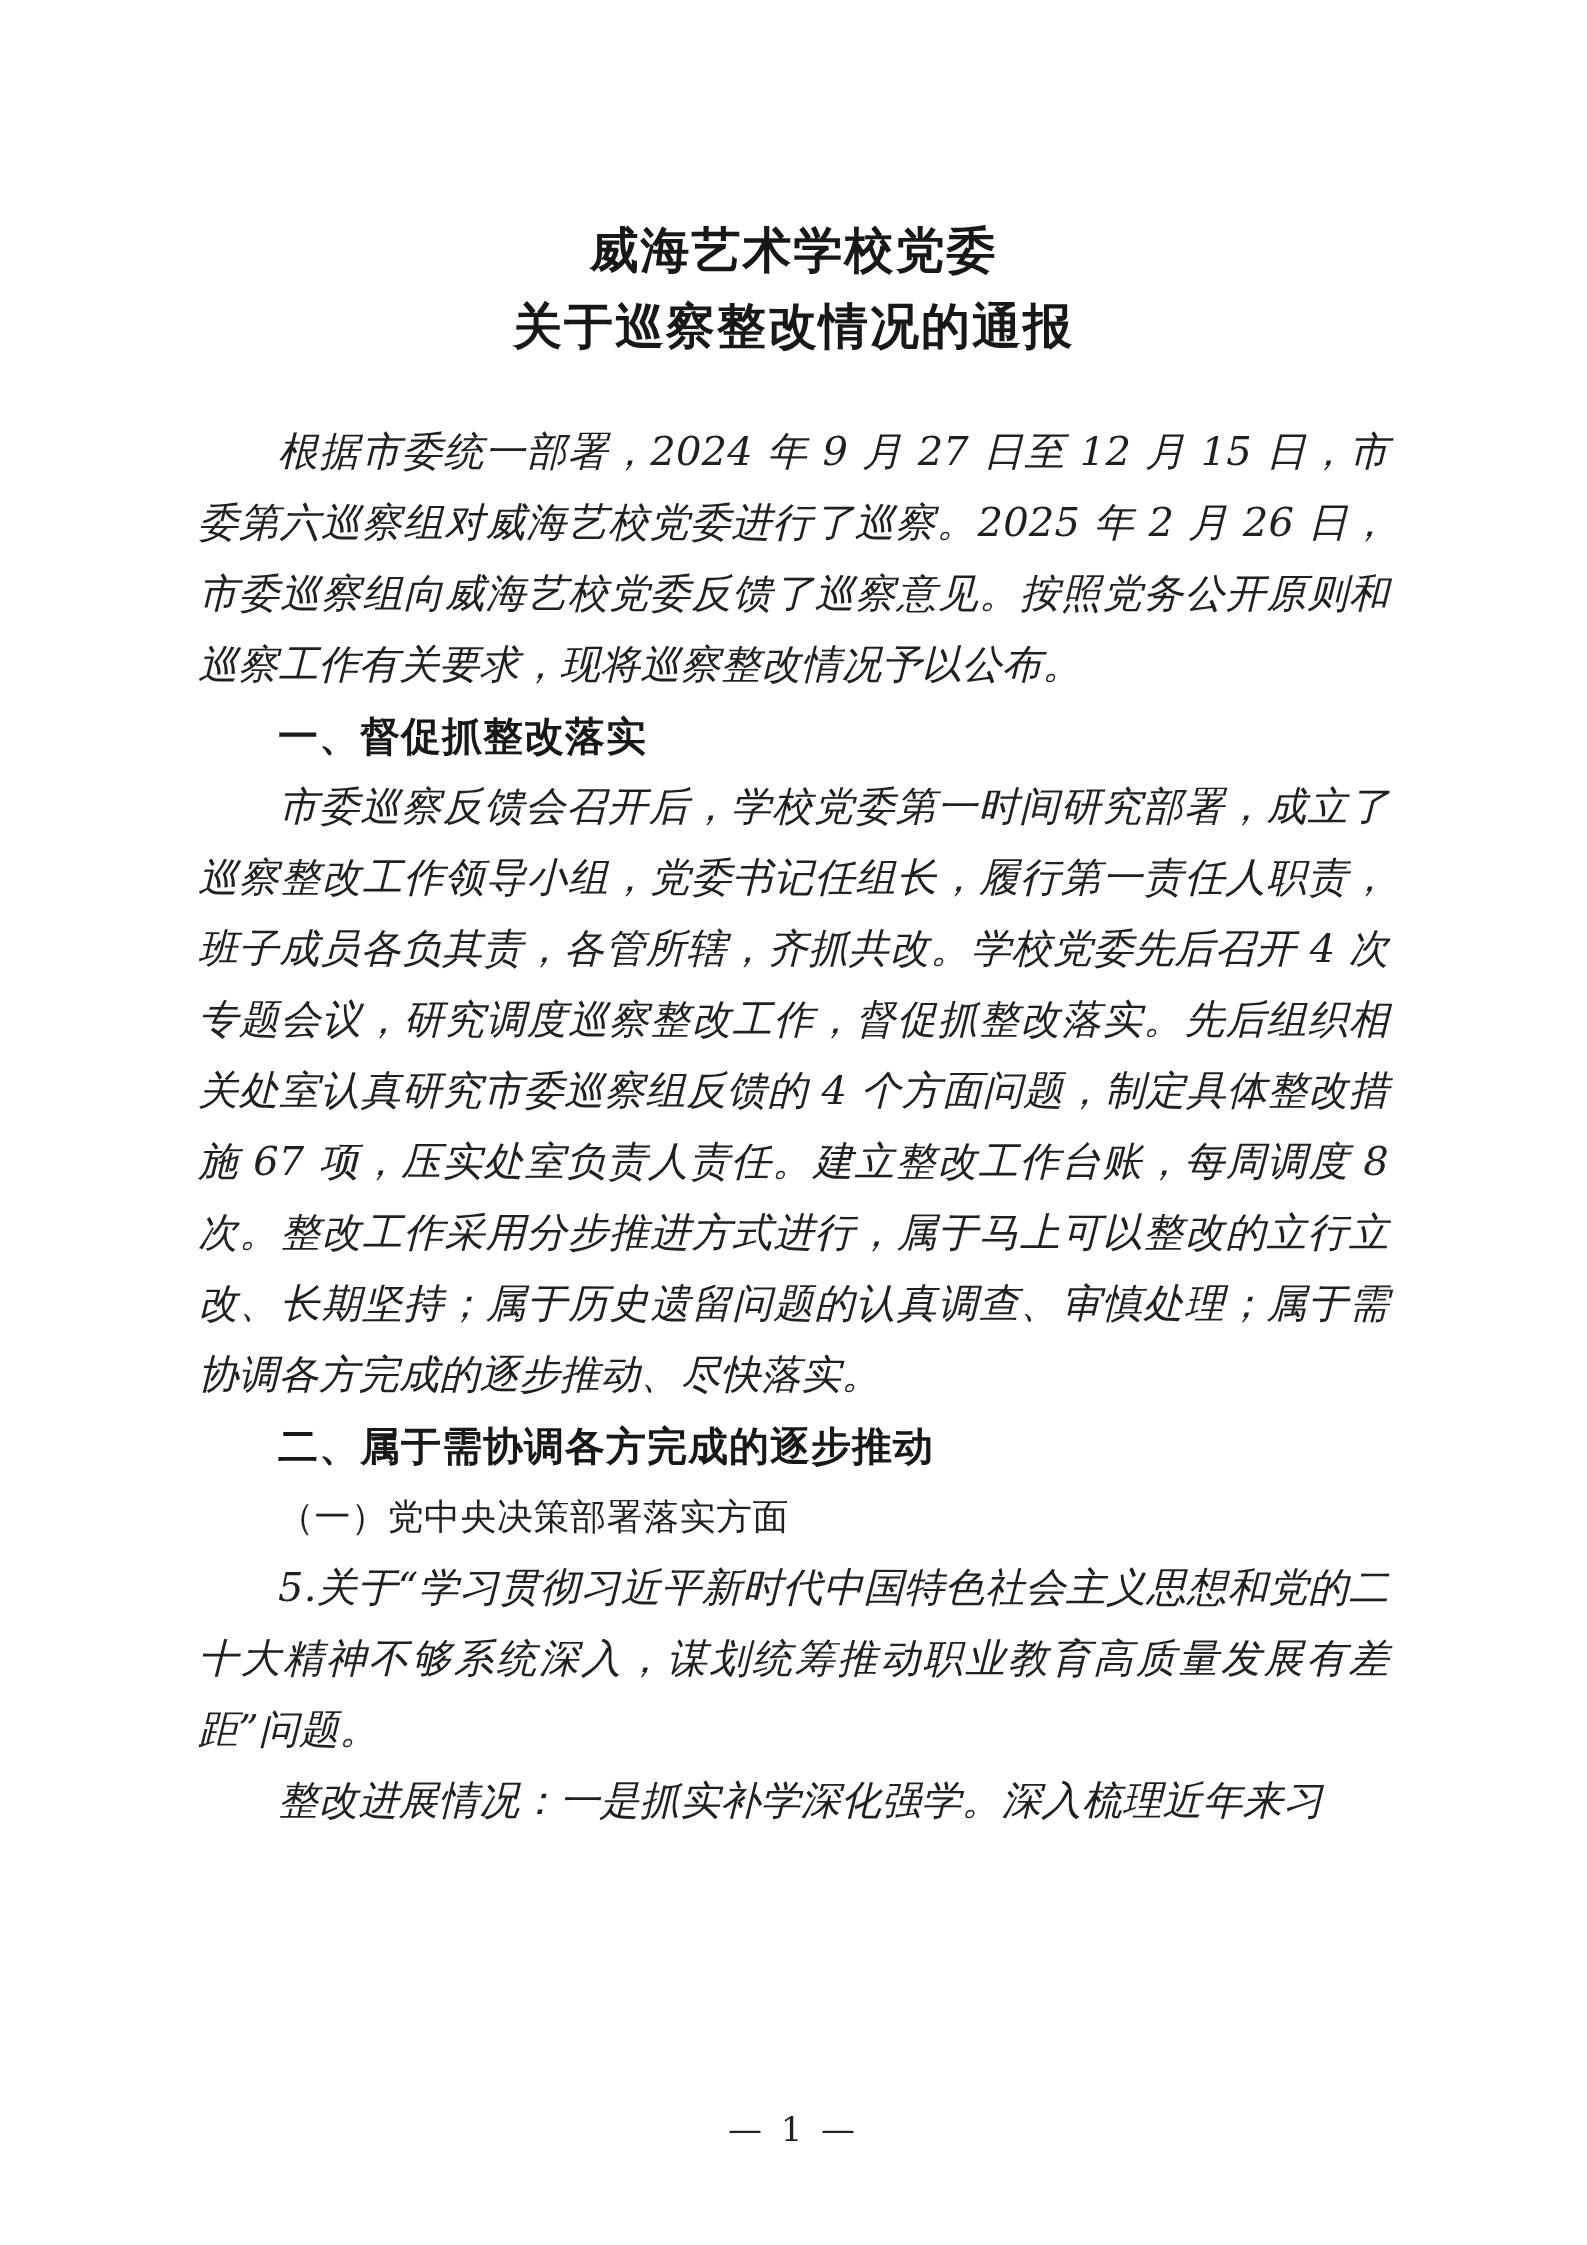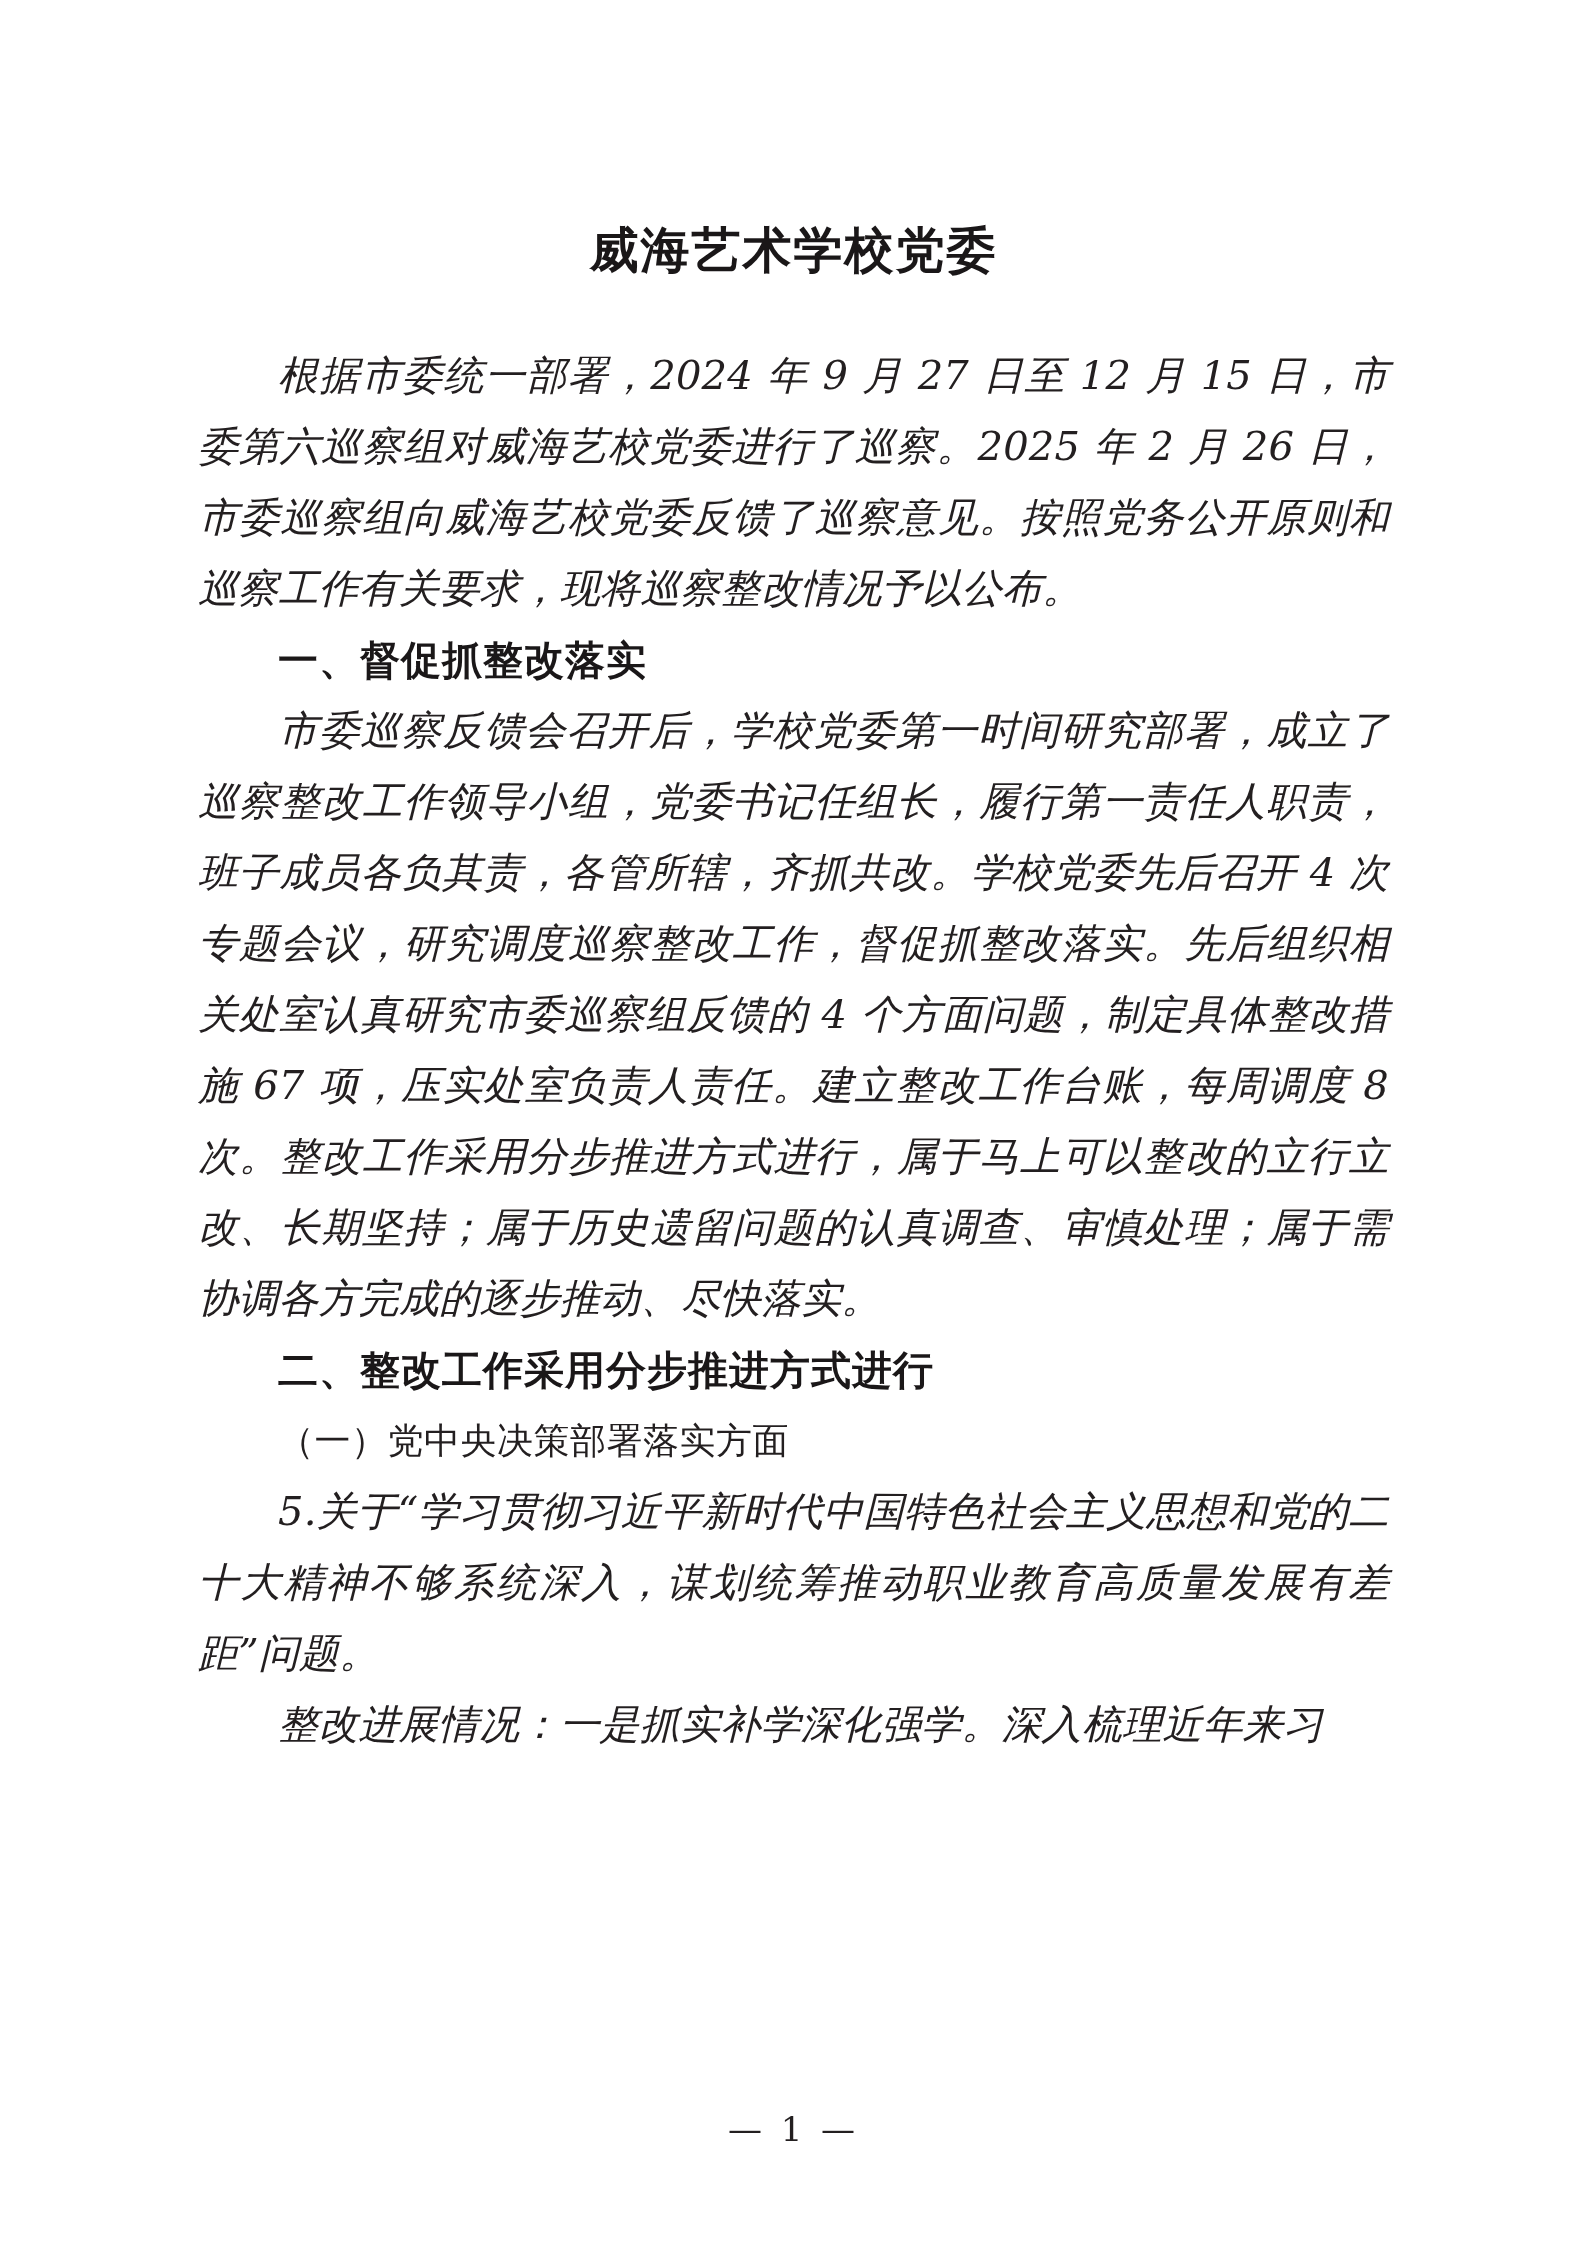--- a/index.html
+++ b/index.html
@@ -76,27 +76,28 @@
     color: #231f20;
   }
 </style>
 </head>
 <body>
 
 <div class="page">
 
   <div class="title-block">
     <div class="title-line">威海艺术学校党委</div>
+    <div class="title-line">关于巡察整改情况的通报</div>
   </div>
 
   <div class="body-block">
     <p class="para">根据市委统一部署，2024 年 9 月 27 日至 12 月 15 日，市委第六巡察组对威海艺校党委进行了巡察。2025 年 2 月 26 日，市委巡察组向威海艺校党委反馈了巡察意见。按照党务公开原则和巡察工作有关要求，现将巡察整改情况予以公布。</p>
     <p class="heading">一、督促抓整改落实</p>
     <p class="para">市委巡察反馈会召开后，学校党委第一时间研究部署，成立了巡察整改工作领导小组，党委书记任组长，履行第一责任人职责，班子成员各负其责，各管所辖，齐抓共改。学校党委先后召开 4 次专题会议，研究调度巡察整改工作，督促抓整改落实。先后组织相关处室认真研究市委巡察组反馈的 4 个方面问题，制定具体整改措施 67 项，压实处室负责人责任。建立整改工作台账，每周调度 8 次。整改工作采用分步推进方式进行，属于马上可以整改的立行立改、长期坚持；属于历史遗留问题的认真调查、审慎处理；属于需协调各方完成的逐步推动、尽快落实。</p>
-    <p class="heading">二、整改工作采用分步推进方式进行</p>
+    <p class="heading">二、属于需协调各方完成的逐步推动</p>
     <p class="subheading">（一）党中央决策部署落实方面</p>
     <p class="para">5.关于“学习贯彻习近平新时代中国特色社会主义思想和党的二十大精神不够系统深入，谋划统筹推动职业教育高质量发展有差距”问题。</p>
     <p class="para">整改进展情况：一是抓实补学深化强学。深入梳理近年来习</p>
   </div>
 
   <div class="footer">— 1 —</div>
 
 </div>
 
 </body></html>

